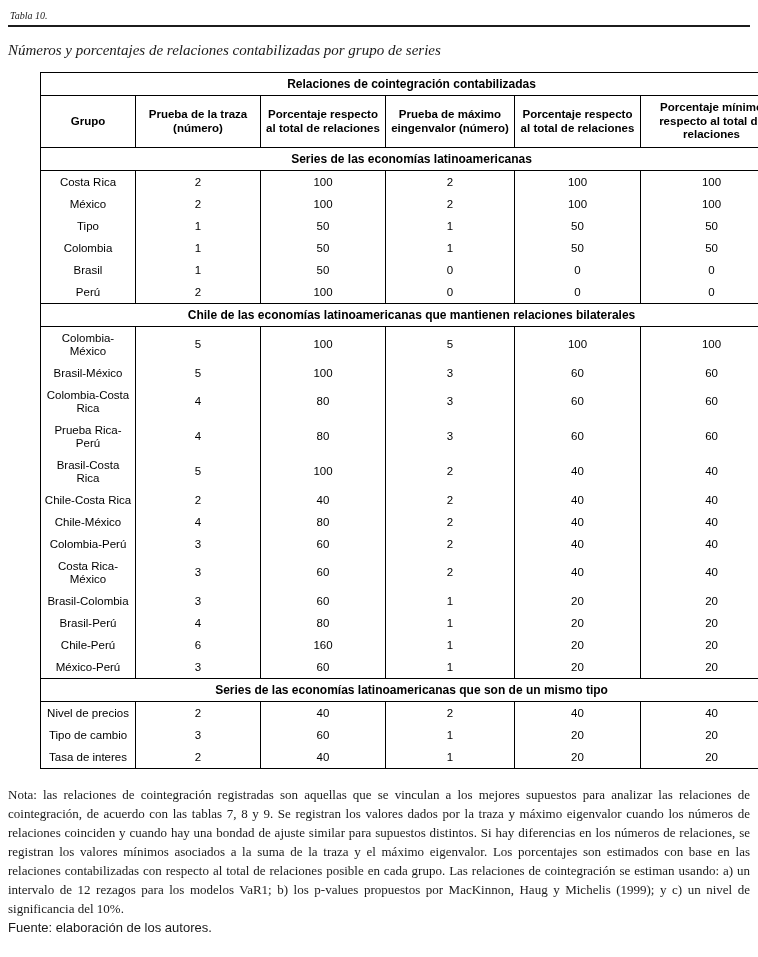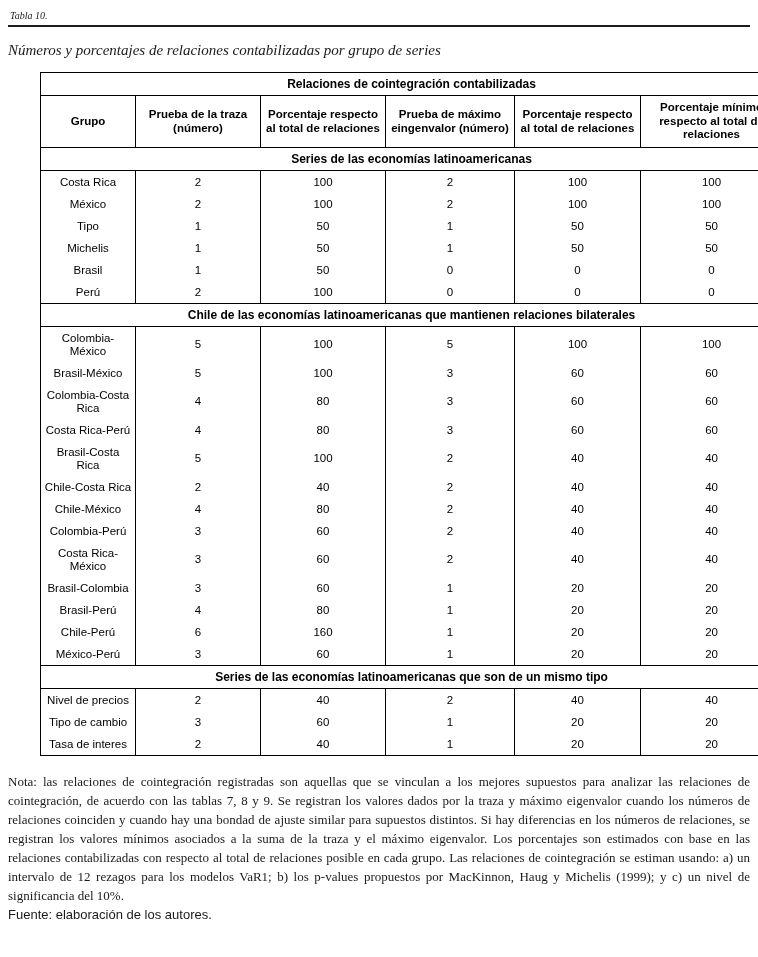--- a/index.html
+++ b/index.html
@@ -145,21 +145,21 @@
         </tr>
         <tr class="data-row">
           <td>Tipo</td>
           <td>1</td>
           <td>50</td>
           <td>1</td>
           <td>50</td>
           <td>50</td>
         </tr>
         <tr class="data-row">
-          <td>Michelis</td>
+          <td>Colombia</td>
           <td>1</td>
           <td>50</td>
           <td>1</td>
           <td>50</td>
           <td>50</td>
         </tr>
         <tr class="data-row">
           <td>Brasil</td>
           <td>1</td>
           <td>50</td>
@@ -196,21 +196,21 @@
         </tr>
         <tr class="data-row">
           <td>Colombia-Costa Rica</td>
           <td>4</td>
           <td>80</td>
           <td>3</td>
           <td>60</td>
           <td>60</td>
         </tr>
         <tr class="data-row">
-          <td>Costa Rica-Perú</td>
+          <td>Prueba Rica-Perú</td>
           <td>4</td>
           <td>80</td>
           <td>3</td>
           <td>60</td>
           <td>60</td>
         </tr>
         <tr class="data-row">
           <td>Brasil-Costa Rica</td>
           <td>5</td>
           <td>100</td>

